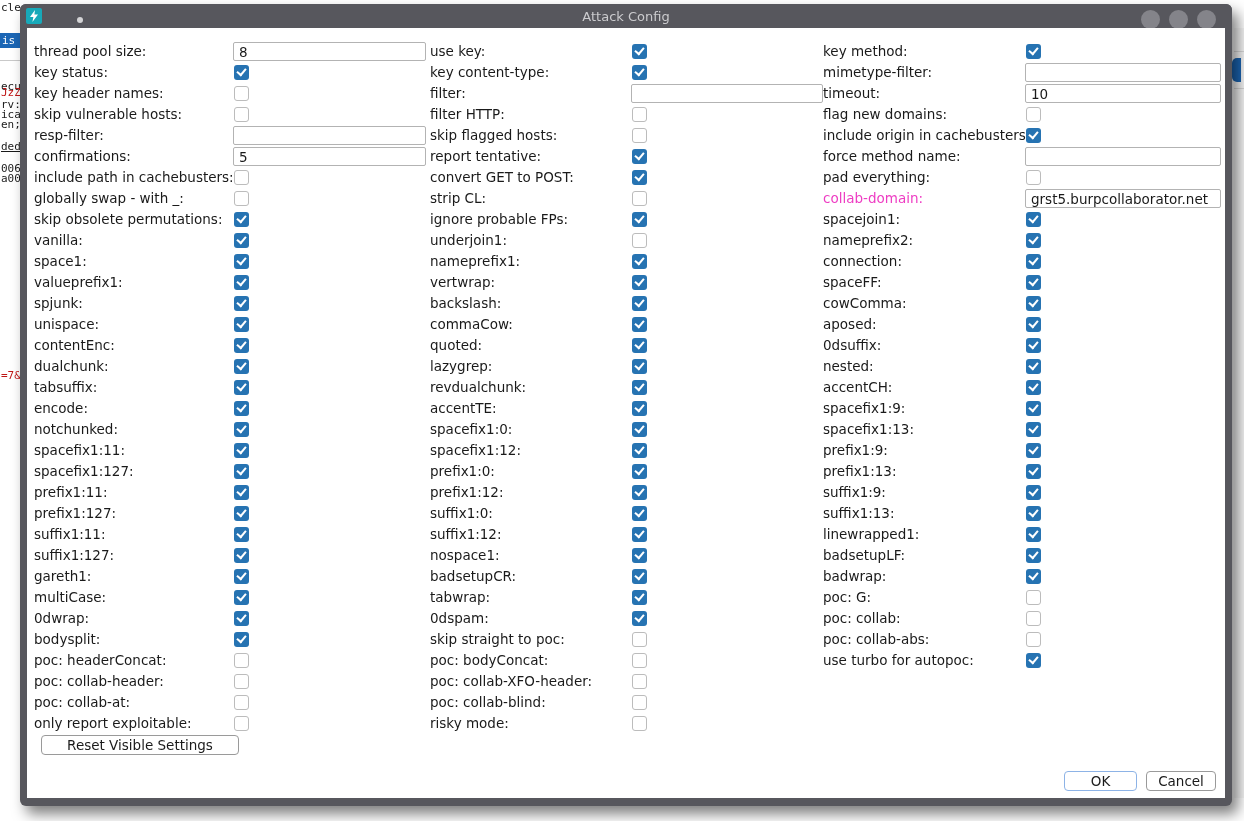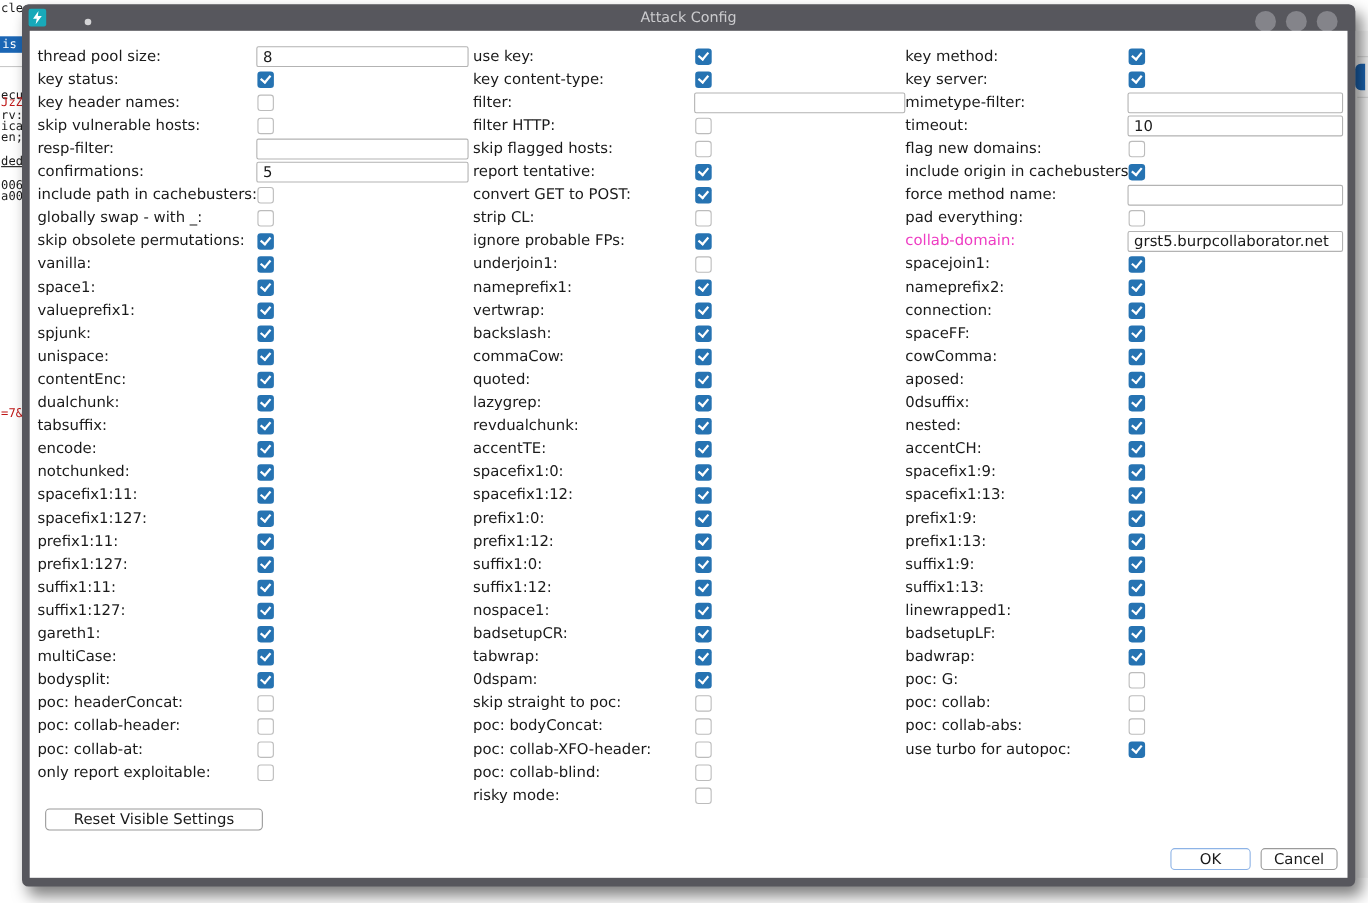--- a/index.html
+++ b/index.html
@@ -205,20 +205,24 @@
         </div>
         <div class="row">
           <span class="lbl">gareth1:</span>
           <span class="cb checked" style="background: rgb(38, 115, 178);"></span>
         </div>
         <div class="row">
           <span class="lbl">multiCase:</span>
           <span class="cb checked" style="background: rgb(38, 115, 178);"></span>
         </div>
         <div class="row">
+          <span class="lbl">0dwrap:</span>
+          <span class="cb checked" style="background: rgb(38, 115, 178);"></span>
+        </div>
+        <div class="row">
           <span class="lbl">bodysplit:</span>
           <span class="cb checked" style="background: rgb(38, 115, 178);"></span>
         </div>
         <div class="row">
           <span class="lbl">poc: headerConcat:</span>
           <span class="cb"></span>
         </div>
         <div class="row">
           <span class="lbl">poc: collab-header:</span>
           <span class="cb"></span>
@@ -362,24 +366,20 @@
           <span class="cb"></span>
         </div>
         <div class="row">
           <span class="lbl">risky mode:</span>
           <span class="cb"></span>
         </div>
       </div>
     <div class="col" id="col-right">
         <div class="row">
           <span class="lbl">key method:</span>
-          <span class="cb checked" style="background: rgb(38, 115, 178);"></span>
-        </div>
-        <div class="row">
-          <span class="lbl">key server:</span>
           <span class="cb checked" style="background: rgb(38, 115, 178);"></span>
         </div>
         <div class="row">
           <span class="lbl">mimetype-filter:</span>
           <input class="txt" type="text" style="">
         </div>
         <div class="row">
           <span class="lbl">timeout:</span>
           <input class="txt" type="text" value="10" style="">
         </div>

